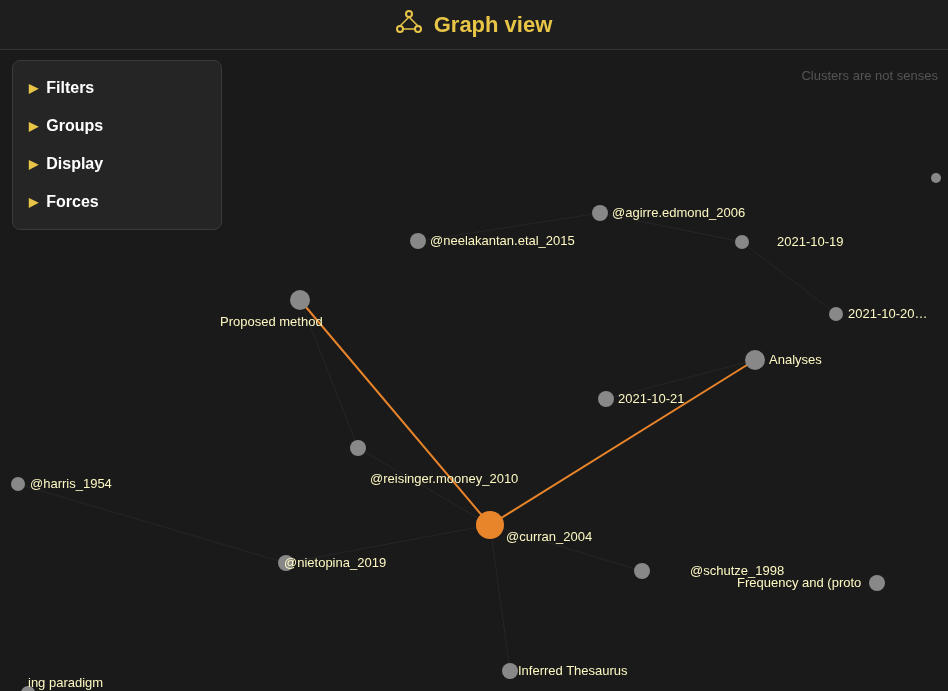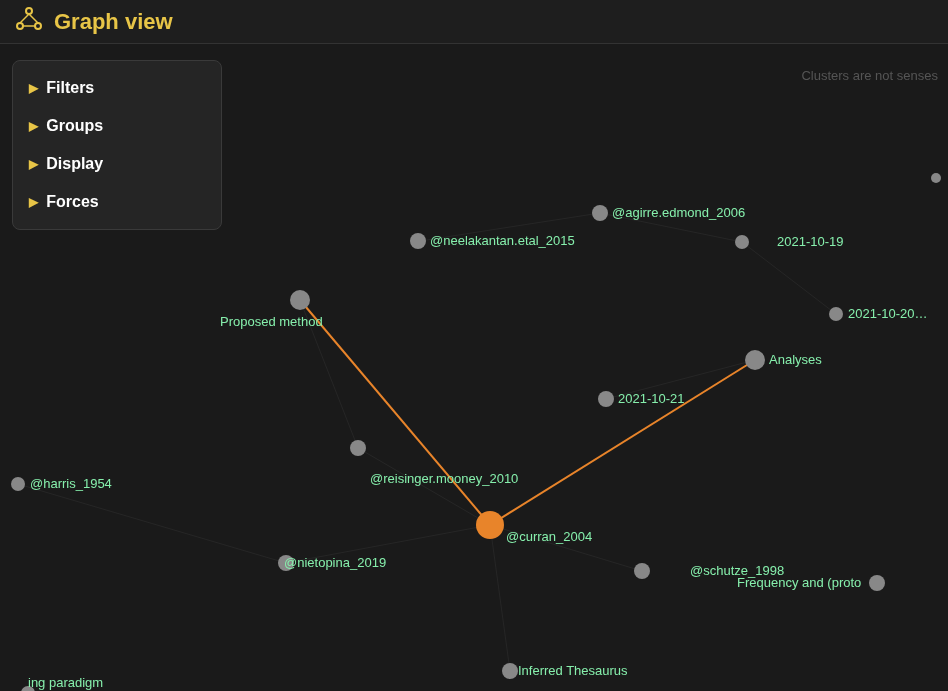--- a/index.html
+++ b/index.html
@@ -10,28 +10,29 @@
       background: #1a1a1a;
       font-family: -apple-system, BlinkMacSystemFont, 'Segoe UI', sans-serif;
       overflow: hidden;
       position: relative;
     }
 
     
     #header {
       position: absolute;
       top: 0; left: 0; right: 0;
-      height: 44px;
+      height: 50px;
       background: #1e1e1e;
       display: flex;
       align-items: center;
       padding: 0 16px;
       gap: 12px;
       border-bottom: 1px solid #333;
       z-index: 10;
+      justify-content: center;
     }
 
     
     #graph-canvas {
       position: absolute;
       top: 50px; left: 0; right: 0; bottom: 0;
       background: #1a1a1a;
       overflow: hidden;
     }
 
@@ -68,21 +69,21 @@
 
     .sidebar-item .arrow {
       color: #e8c547;
       font-size: 12px;
       display: inline-block;
     }
 
     
     .node-label {
       position: absolute;
-      color: #86efac;
+      color: #fef9c3;
       font-size: 13px;
       white-space: nowrap;
       pointer-events: none;
     }
 
     
     .graph-node {
       position: absolute;
       border-radius: 50%;
       background: #888;

